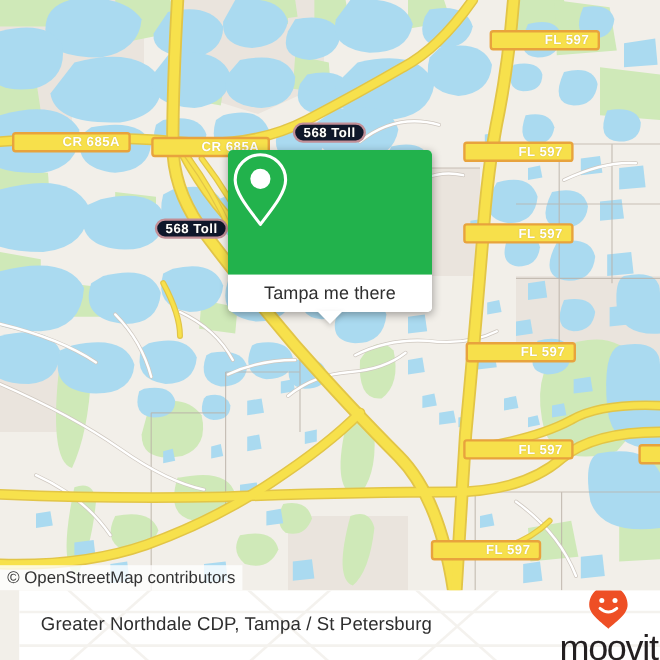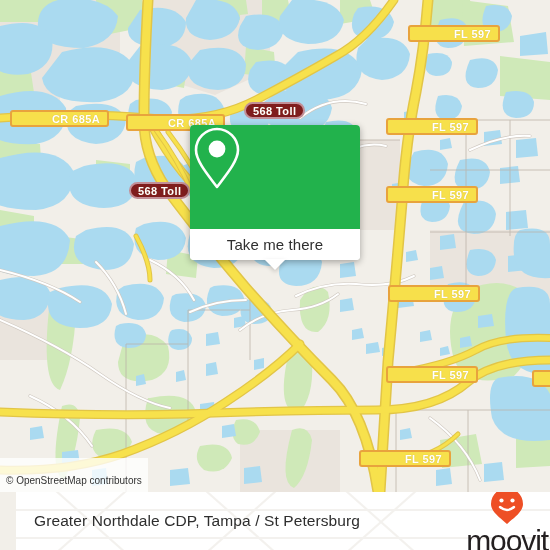--- a/index.html
+++ b/index.html
@@ -36,21 +36,21 @@
     padding-left:44px;
   }
   .shield.county{
     background:#f7e04b;
     border:2px solid #e8a33d;
     border-radius:3px;
     color:#ffffff;
     padding-left:40px;
   }
   .shield.toll{
-    background:#7f1d1d;
+    background:#0f172a;
     border:2px solid #c28f97;
     border-radius:9px;
     color:#ffffff;
     text-align:center;
   }
 
   
   #popup{
     position:absolute;
     left:190px;top:125px;
@@ -84,23 +84,23 @@
     border-right:11px solid transparent;
     border-top:11px solid #ffffff;
     filter:drop-shadow(0 2px 2px rgba(0,0,0,.18));
   }
 
   
   #attribution{
     position:absolute;
     left:0;bottom:0;
     background:rgba(255,255,255,.78);
-    font-size:10px;
+    font-size:14px;
     color:#333333;
-    padding:16px 6px 4px 6px;
+    padding:3px 6px 4px 6px;
     line-height:14px;
     white-space:nowrap;
   }
 
   
   #footer{
     position:absolute;left:0;top:492px;
     width:550px;height:58px;
     background:#ffffff;
     display:flex;align-items:center;
@@ -407,21 +407,21 @@
     <div class="shield county" style="left:532px;top:370px;">CR</div>
     <div class="shield state" style="left:359px;top:450px;">FL 597</div>
 
     <div id="popup">
       <div id="popup-image">
         <svg width="54" height="66" viewBox="0 0 54 66">
           <path d="M27 4 C15.4 4 6 13.4 6 25 C6 36 18 50 27 62 C36 50 48 36 48 25 C48 13.4 38.6 4 27 4 Z" fill="none" stroke="#ffffff" stroke-width="2.6" stroke-linejoin="round"></path>
           <circle cx="27" cy="24" r="8.4" fill="#ffffff"></circle>
         </svg>
       </div>
-      <div id="popup-label">Take me there</div>
+      <div id="popup-label">Tampa me there</div>
       <div id="popup-tail"></div>
     </div>
 
     <div id="attribution">© OpenStreetMap contributors</div>
   </div>
 
   <div id="footer">
     <svg id="footer-watermark" viewBox="0 0 550 58">
       <g stroke="#e9e5de" stroke-width="2.2" fill="none">
         <path d="M30,-10 L120,70"></path>

